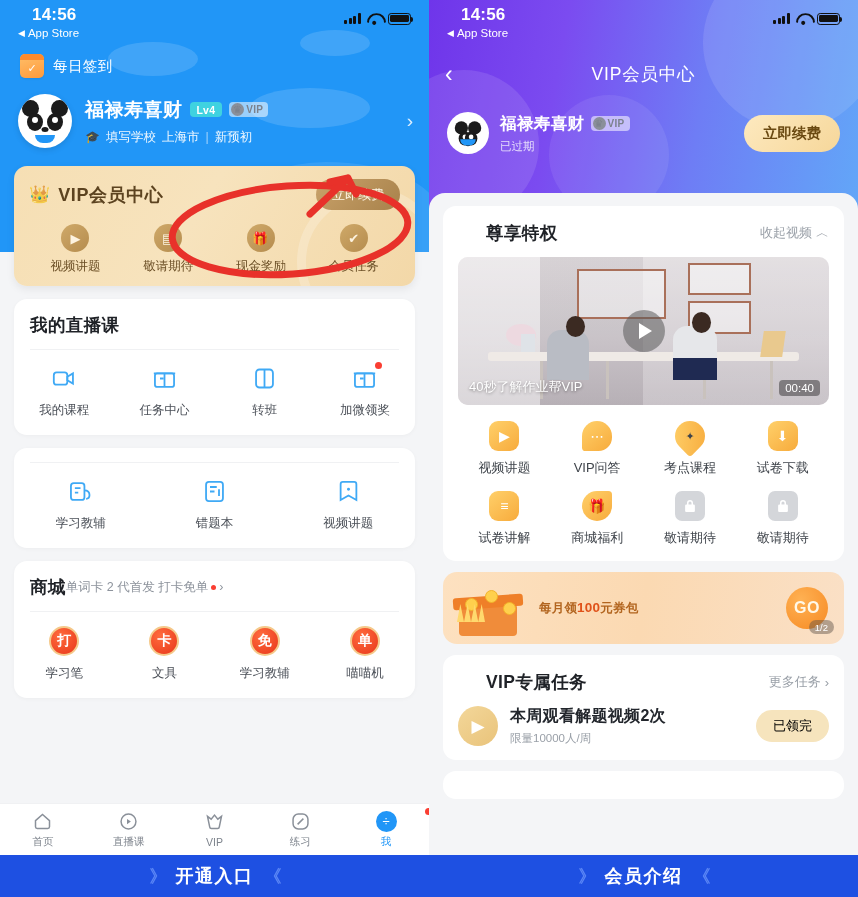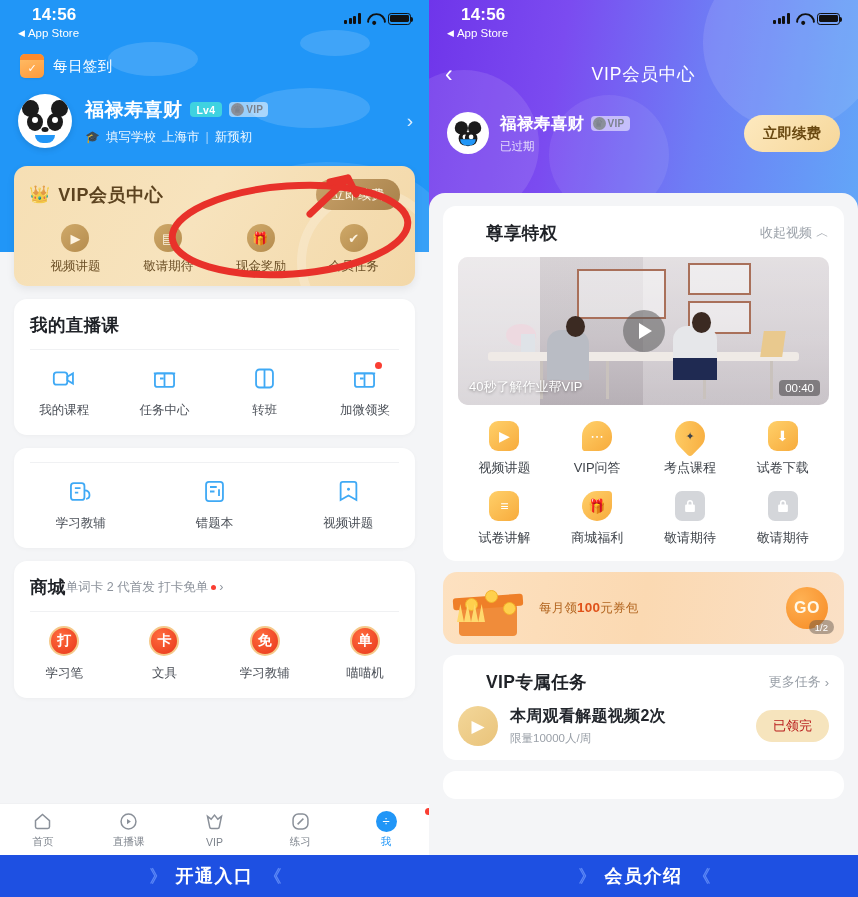--- a/index.html
+++ b/index.html
@@ -227,40 +227,40 @@
     position:relative; margin:0 14px 11px 14px; height:72px; border-radius:14px; overflow:hidden;
     background:linear-gradient(100deg,#fde1c0 0%, #fbd9b2 50%, #fae0c6 100%);
     display:flex; align-items:center; cursor:pointer;
   }
   .mb-gift { position:absolute; left:8px; top:8px; width:74px; height:56px; }
   .mb-box{ position:absolute; left:8px; bottom:0; width:58px; height:32px; background:#f08c3a; border-radius:4px;}
   .mb-lid{ position:absolute; left:2px; bottom:28px; width:70px; height:12px; background:#ef7f28; border-radius:3px; transform:rotate(-4deg);}
   .mb-coin{ position:absolute; width:13px; height:13px; border-radius:50%; background:#ffd04d; border:1.5px solid #f2b32b;}
   .mb-txt { margin-left:96px; }
   .mb-t1 { font-size:20px; font-weight:bold; color:#a14d12; letter-spacing:.5px;}
-  .mb-t2 { font-size:12.5px; color:#b2651f; margin-top:0; letter-spacing:.2px;}
+  .mb-t2 { font-size:12.5px; color:#b2651f; margin-top:0; letter-spacing:.2px;font-weight:bold;}
   .mb-t2 b { color:#e0521a; font-size:13.5px;}
   .go {
     position:absolute; right:16px; top:50%; transform:translateY(-50%);
     width:42px; height:42px; border-radius:50%;
     background:radial-gradient(circle at 35% 30%,#ffb153,#f68a23);
     display:flex; align-items:center; justify-content:center;
     color:#fff8e8; font-size:16px; font-weight:bold; letter-spacing:.5px;
   }
   .go-page { position:absolute; right:10px; bottom:10px; background:rgba(90,80,70,.45);
     color:#fff; font-size:9.5px; padding:1.5px 6px; border-radius:8px;}
 
   .task { display:flex; align-items:center; gap:12px; }
   .task-ic { width:40px; height:40px; border-radius:50%;
     background:linear-gradient(140deg,#f3d79a,#e9c37a);
     display:flex; align-items:center; justify-content:center; color:#fff; font-size:17px; flex:none;}
   .task-body { flex:1; }
   .task-t { font-size:16px; font-weight:bold; color:#22262c; letter-spacing:.3px;}
   .task-s { font-size:11.5px; color:#9aa0a8; margin-top:4px;}
-  .task-btn { background:#f6e4bd; color:#b91c1c; border:none; border-radius:16px;
+  .task-btn { background:#f6e4bd; color:#000000; border:none; border-radius:16px;
      font-size:13px; padding:7px 17px; cursor:pointer;}
   .rcard.cut { padding-bottom:6px; height:28px; overflow:hidden; margin-bottom:0;}
 
   
   .annot { position:absolute; z-index:30; pointer-events:none; }
 </style>
 </head>
 <body>
 
 <div class="screens">

